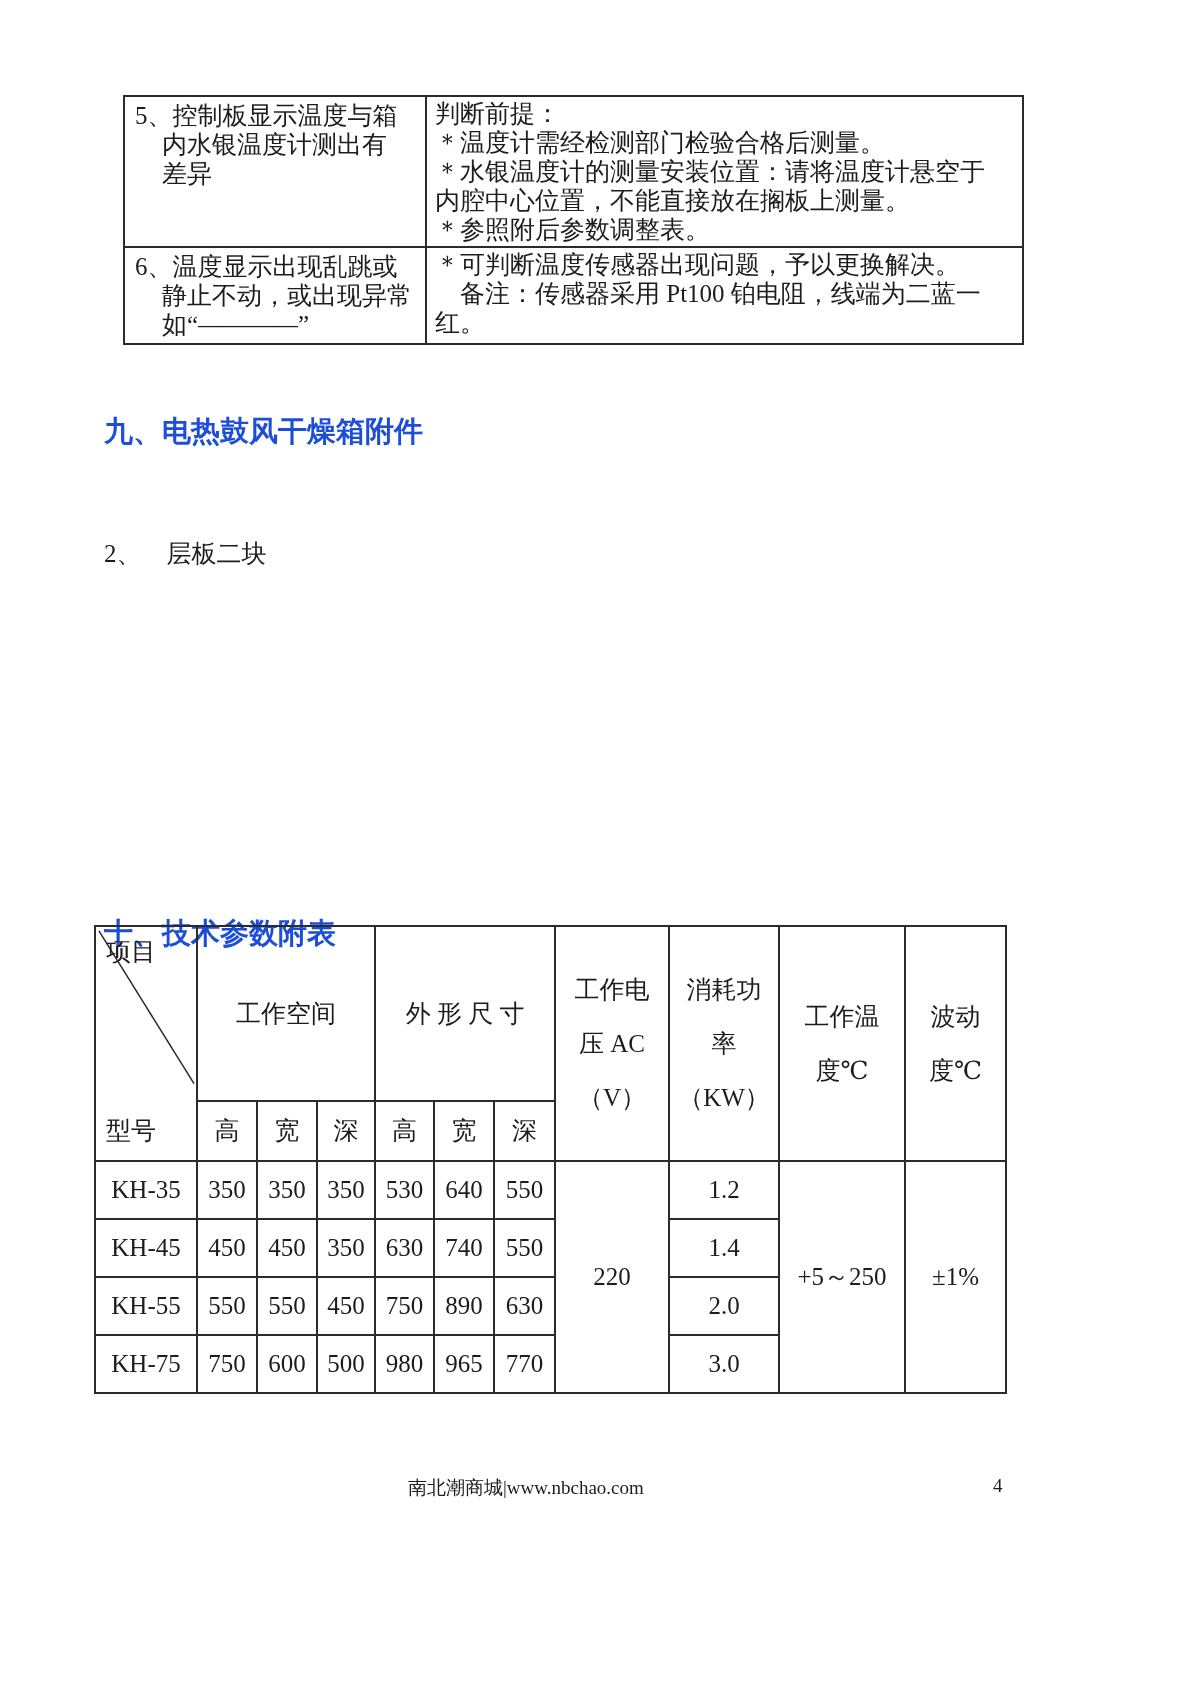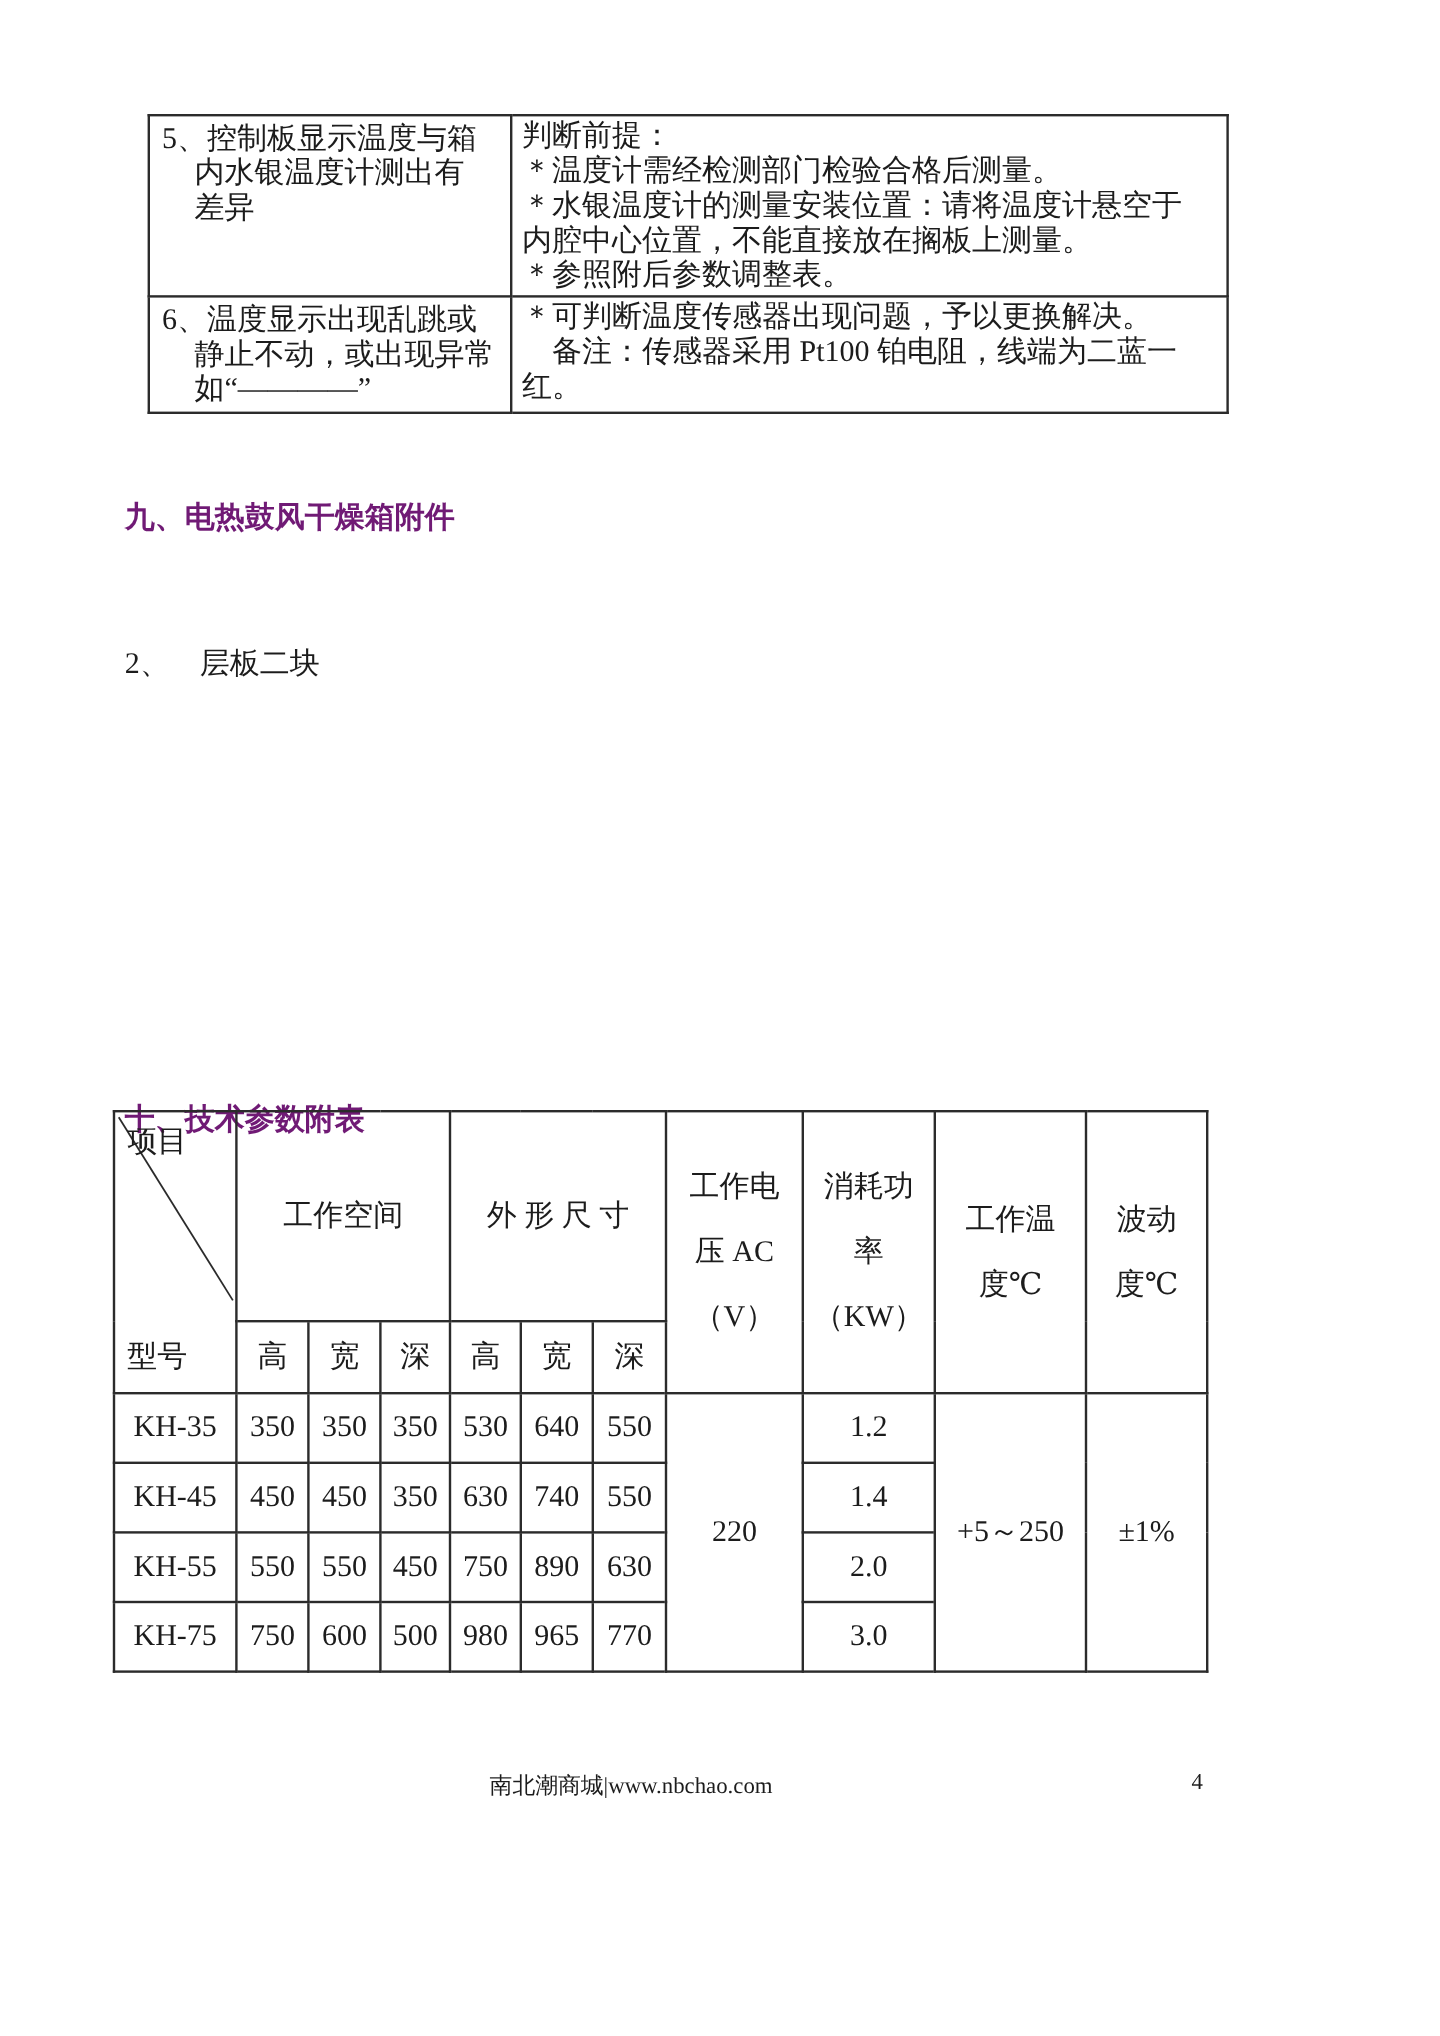--- a/index.html
+++ b/index.html
@@ -32,23 +32,23 @@
   .ts-left  { padding: 4px 6px 4px 10px; }
   .ts-right { padding: 2px 6px 2px 8px; margin-top: 23px; }
   .pl-cont  { padding-left: 27px; }
 
   
   .sec-heading {
     position: absolute;
     left: 104px;
     font-family: "Liberation Sans", "DejaVu Sans", sans-serif;
     font-weight: bold;
-    font-size: 25px;
+    font-size: 29px;
     line-height: 30px;
-    color: #701a75;
+    color: #1d4ed8;
     white-space: nowrap;
   }
   .list-item {
     position: absolute;
     left: 104px;
     font-size: 25px;
     line-height: 30px;
     white-space: nowrap;
   }
 

